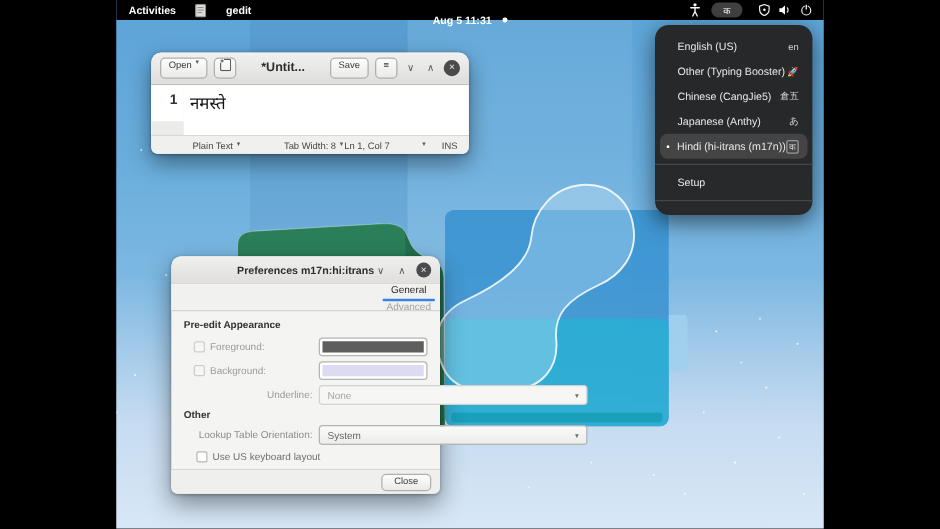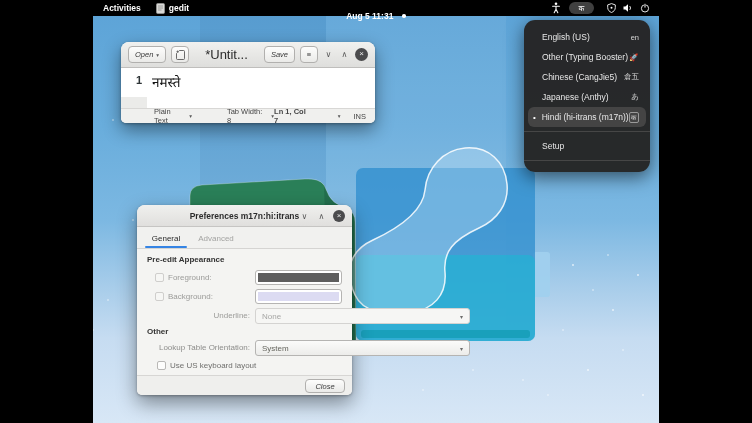--- a/index.html
+++ b/index.html
@@ -9,21 +9,21 @@
 
   
   .screen { position: absolute; left: 93px; top: 0; width: 566px; height: 423px; overflow: hidden;
             background: linear-gradient(180deg,#5ca3d7 0%,#69addc 30%,#7cb8e2 52%,#a8cdea 68%,#c6dcf1 80%,#d8e7f6 100%); }
   .wallpaper { position: absolute; left: 0; top: 0; width: 566px; height: 423px; }
 
   
   .topbar { position: absolute; left: 0; top: 0; width: 566px; height: 16px; background: #000;
             color: #fff; z-index: 50; font-size: 8.5px; font-weight: bold; }
   .tb-left { position: absolute; left: 10px; top: 0; height: 16px; display: flex; align-items: center; gap: 15px; }
-  .appmenu { display: flex; align-items: center; gap: 4px; }
+  .appmenu { display: flex; align-items: center; gap: 16px; }
   .tb-center { position: absolute; left: 0; right: 0; top: 0; height: 32px; display: flex;
                align-items: center; justify-content: center; gap: 9px; }
   .notif-dot { width: 3.5px; height: 3.5px; border-radius: 50%; background: #fff; }
   .tb-right { position: absolute; right: 9px; top: 0; height: 16px; display: flex; align-items: center; gap: 8px; }
   .ime-pill { width: 25px; height: 12px; border-radius: 6px; background: #414141; color: #fff;
               font-size: 7.5px; font-weight: normal; display: flex; align-items: center; justify-content: center; }
   .sysicons { display: flex; align-items: center; gap: 7px; margin-left: 5px; }
 
   
   .menu { position: absolute; left: 431px; top: 20px; width: 126px; z-index: 60;
@@ -31,60 +31,60 @@
           box-shadow: 0 5px 18px rgba(0,0,0,.55); color: #e8e8e8; font-size: 8.5px; }
   .mi { height: 20px; display: flex; align-items: center; padding: 0 11px 0 18px; white-space: nowrap; }
   .mi .badge { margin-left: auto; font-size: 7.5px; color: #d6d6d6; }
   .mi.sel { background: #444; border-radius: 6px; margin: 0 4px; padding: 0 7px 0 5px; }
   .mi.sel .bullet { width: 9px; font-size: 8px; color: #fff; }
   .mi.sel .badge { border: 1px solid #9a9a9a; border-radius: 2px; padding: 0 1.5px; font-size: 7px; }
   .msep { height: 1px; background: #464646; margin: 4px 0; }
 
   
   .hdrbtn { height: 17px; background: linear-gradient(#fdfdfc,#eaeae8); border: 1px solid #b1b0ae;
-            border-radius: 4px; color: #3a3a3a; font-size: 7.5px; display: flex; align-items: center;
-            justify-content: center; gap: 3px; padding: 0 6px; font-style: italic; }
+            border-radius: 4px; color: #3a3a3a; font-size: 7.5px; display: flex; 
+            justify-content: center; gap: 3px; padding: 0 6px; }
   .arr { font-size: 5.5px; color: #5a5a5a; }
   .winctl { color: #5a5a5a; font-size: 8px; width: 11px; text-align: center; }
   .closebtn { width: 13px; height: 13px; border-radius: 50%; background: #4b4b4d; color: #ededed;
               font-size: 8px; line-height: 12px; text-align: center; }
 
   
   .gwin { position: absolute; left: 28px; top: 42px; width: 254px; height: 81px; z-index: 10;
           background: #fff; border-radius: 8px 8px 5px 5px;
           box-shadow: 0 7px 18px rgba(0,0,0,.42), 0 1px 3px rgba(0,0,0,.3); }
   .ghdr { height: 26px; background: linear-gradient(#f1f1ef,#dededc); border-bottom: 1px solid #bfbebc;
           border-radius: 8px 8px 0 0; display: flex; align-items: center; padding: 0 7px; gap: 5px; }
-  .gtitle { flex: 1; text-align: center; font-weight: normal; font-size: 13px; color: #2c2c2c; }
+  .gtitle { flex: 1; text-align: center; font-weight: bold; font-size: 10px; color: #2c2c2c; }
   .geditor { position: absolute; top: 26px; bottom: 15px; left: 0; right: 0; background: #fff;
              display: flex; overflow: hidden; }
   .gutter { width: 26px; background: #ebebe9; }
   .gutter .cell { height: 29px; background: #fff; color: #2e3436; font-weight: bold; font-size: 11px;
                   text-align: right; padding: 6px 5px 0 0; }
   .gtext { flex: 1; font-size: 13.5px; color: #141414; padding: 5px 0 0 5px; }
   .gstatus { position: absolute; left: 0; right: 0; bottom: 0; height: 15px; background: #f0f0ee;
              border-top: 1px solid #d8d7d5; border-radius: 0 0 5px 5px; display: flex; align-items: center;
              font-size: 7.5px; color: #454545; padding: 0 9px; }
   .stitem { display: flex; align-items: center; gap: 3px; padding-left: 24px; }
   .gstatus .g2 { margin-left: 11px; }
-  .gstatus .pos { margin-left: auto; font-weight: bold; }
+  .gstatus .pos { margin-left: auto; }
   .gstatus .sarr { margin: 0 13px 0 26px; }
 
   
   .dlg { position: absolute; left: 44px; top: 205px; width: 215px; height: 190px; z-index: 20;
          background: #f4f4f2; border-radius: 8px 8px 5px 5px;
          box-shadow: 0 8px 20px rgba(0,0,0,.42), 0 1px 3px rgba(0,0,0,.3); font-size: 8px; color: #3a3a3a; }
   .dhdr { position: relative; height: 22px; background: linear-gradient(#f0f0ee,#e0dfdd);
           border-bottom: 1px solid #c6c5c3; border-radius: 8px 8px 0 0; }
   .dtitle { position: absolute; left: 0; right: 0; top: 0; height: 22px; line-height: 22px;
             text-align: center; font-weight: bold; font-size: 8.5px; color: #2c2c2c; }
   .dctls { position: absolute; right: 7px; top: 0; height: 22px; display: flex; align-items: center; gap: 6px; }
   .dctls .closebtn { width: 12px; height: 12px; line-height: 11px; }
   .dtabs { height: 22px; background: #f1f1ef; border-bottom: 1px solid #d5d4d2; display: flex;
-           align-items: flex-end; padding-left: 4px; }
+           align-items: flex-end; padding-left: 4px; flex-direction: column; }
   .tab { width: 50px; text-align: center; padding-bottom: 5px; position: relative; font-size: 8px; }
   .tab.active { color: #2b2b2b; }
   .tab.active::after { content: ""; position: absolute; left: 4px; right: 4px; bottom: 0; height: 2.5px;
                        background: #3584e4; border-radius: 1px; }
   .tab.dim { color: #a3a3a1; }
   .sect { position: absolute; left: 10px; font-weight: bold; font-size: 8px; color: #333; }
   .row { position: absolute; left: 0; width: 215px; height: 16px; }
   .cb { position: absolute; width: 9px; height: 9px; top: 3px; border: 1px solid #b9b8b6; border-radius: 2px;
         background: #fdfdfc; }
   .cb.dim { border-color: #cfcecc; background: #f6f6f4; }

